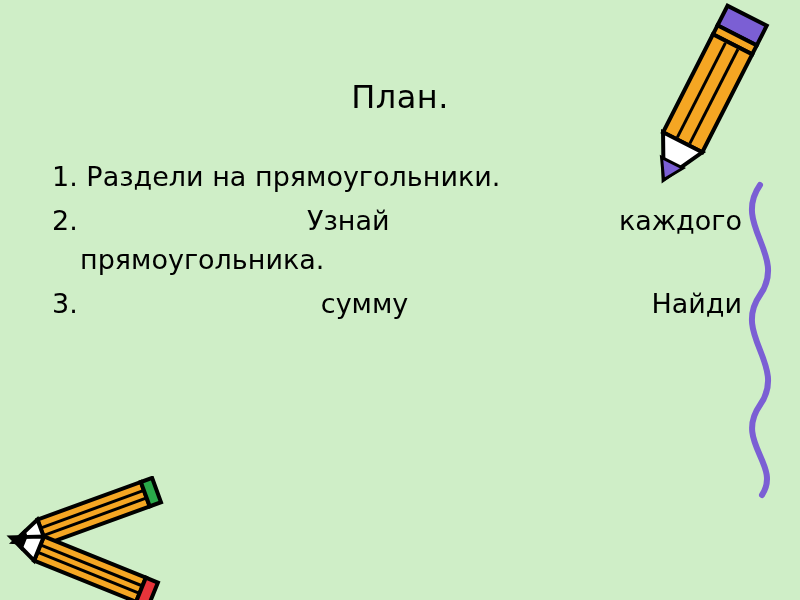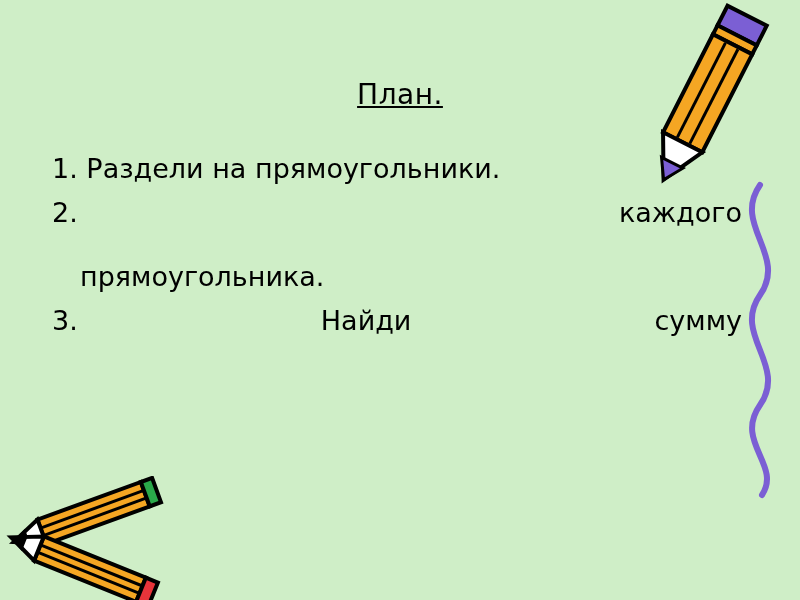--- a/index.html
+++ b/index.html
@@ -19,47 +19,45 @@
     background: #cfeec7;
     box-sizing: border-box;
     overflow: hidden;
   }
   .slide-title {
     position: absolute;
     left: 0;
     top: 78px;
     width: 800px;
     text-align: center;
-    font-size: 28px;
+    font-size: 32px;
     color: #000000;
     font-family: "DejaVu Sans", sans-serif;
     letter-spacing: 0.5px;
-    text-decoration: underline;
   }
   .body-list {
     position: absolute;
     left: 52px;
-    top: 150px;
+    top: 158px;
     width: 690px;
   }
   .body-item {
     font-size: 27px;
     line-height: 1.42;
     color: #000000;
     margin-bottom: 6px;
     text-align: justify;
     text-justify: inter-word;
   }
   .body-item.just .line-wrap {
     display: block;
   }
   .body-item .indent-second {
     display: block;
     padding-left: 28px;
-    margin-top: 25px;
   }
   
   .squiggle {
     position: absolute;
     right: 0px;
     top: 180px;
     width: 80px;
     height: 320px;
   }
   
@@ -87,30 +85,31 @@
 
   <div class="body-list">
 
     <div class="body-item">
       <span>1. Раздели на прямоугольники.</span>
     </div>
 
     <div class="body-item just">
       <span class="line-wrap" style="display:flex; justify-content:space-between;">
         <span>2.</span>
+        <span>Узнай</span>
         <span>каждого</span>
       </span>
       <span class="indent-second">прямоугольника.</span>
     </div>
 
     <div class="body-item just">
       <span class="line-wrap" style="display:flex; justify-content:space-between;">
         <span>3.</span>
+        <span>сумму</span>
         <span>Найди</span>
-        <span>сумму</span>
       </span>
     </div>
 
   </div>
 
   <svg class="pencil-top" viewBox="0 0 180 200">
     <g transform="rotate(27 90 100)">
 
       <path d="M74,8 L118,8 L118,30 L74,30 Z" fill="#7b5fd4" stroke="#000" stroke-width="4"></path>
 

